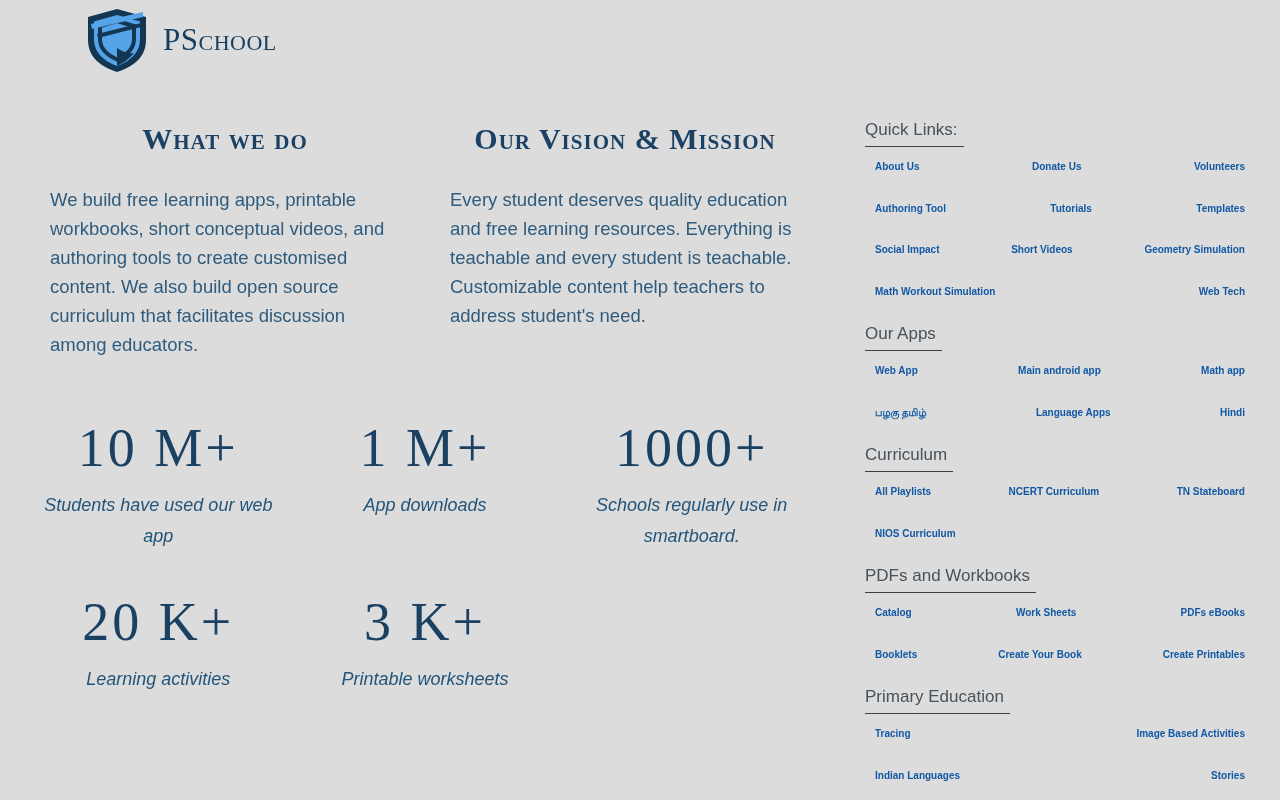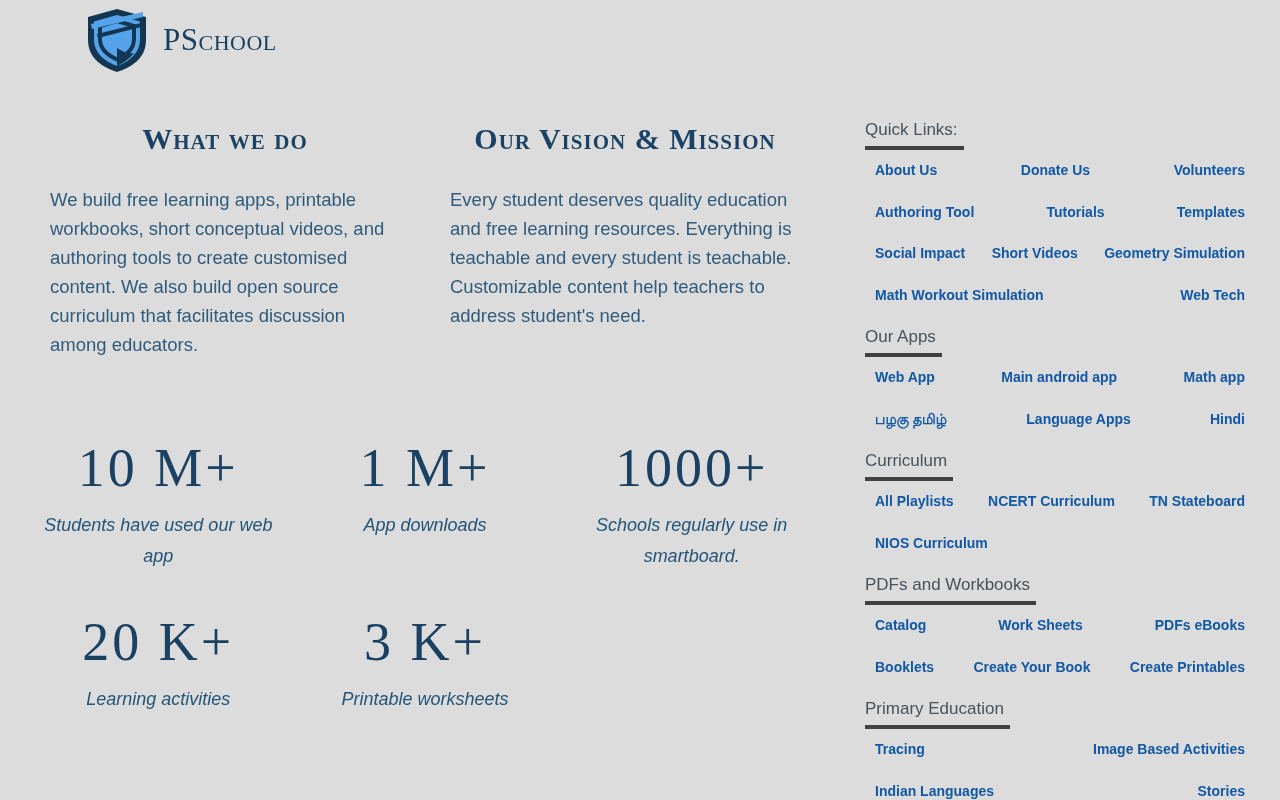--- a/index.html
+++ b/index.html
@@ -42,21 +42,20 @@
     line-height: 29px;
     color: #2f5b7d;
   }
 
   .stats {
     position: absolute; left: 25px; top: 418px;
     width: 800px;
     display: grid;
     grid-template-columns: 1fr 1fr 1fr;
     row-gap: 40px;
-    margin-top: 20px;
   }
   .stat { text-align: center; }
   .stat-value {
     font-family: "Liberation Serif", serif;
     font-size: 54px;
     line-height: 60px;
     font-weight: 500;
     color: #1a4062;
     letter-spacing: 3px;
   }
@@ -72,34 +71,34 @@
   
   .sidebar { position: absolute; left: 865px; top: 120px; width: 380px; }
   .side-section { margin-top: 11px; }
   .side-section:first-child { margin-top: 0; }
   .side-title {
     display: inline-block;
     font-weight: 400;
     font-size: 17px;
     line-height: 20px;
     color: #47525b;
-    border-bottom: 4px solid #404040;
+    border-bottom: 1px solid #404040;
     padding: 0 6px 6px 0;
     margin-bottom: 11px;
   }
   .link-row {
     display: flex;
     justify-content: space-between;
     align-items: baseline;
     padding-left: 10px;
     margin-bottom: 23px;
   }
   .side-link {
     font-weight: 700;
-    font-size: 14px;
+    font-size: 10px;
     line-height: 18.5px;
     color: #1158a5;
     text-decoration: none;
     cursor: pointer;
     white-space: nowrap;
   }
 </style>
 </head>
 <body>
 

